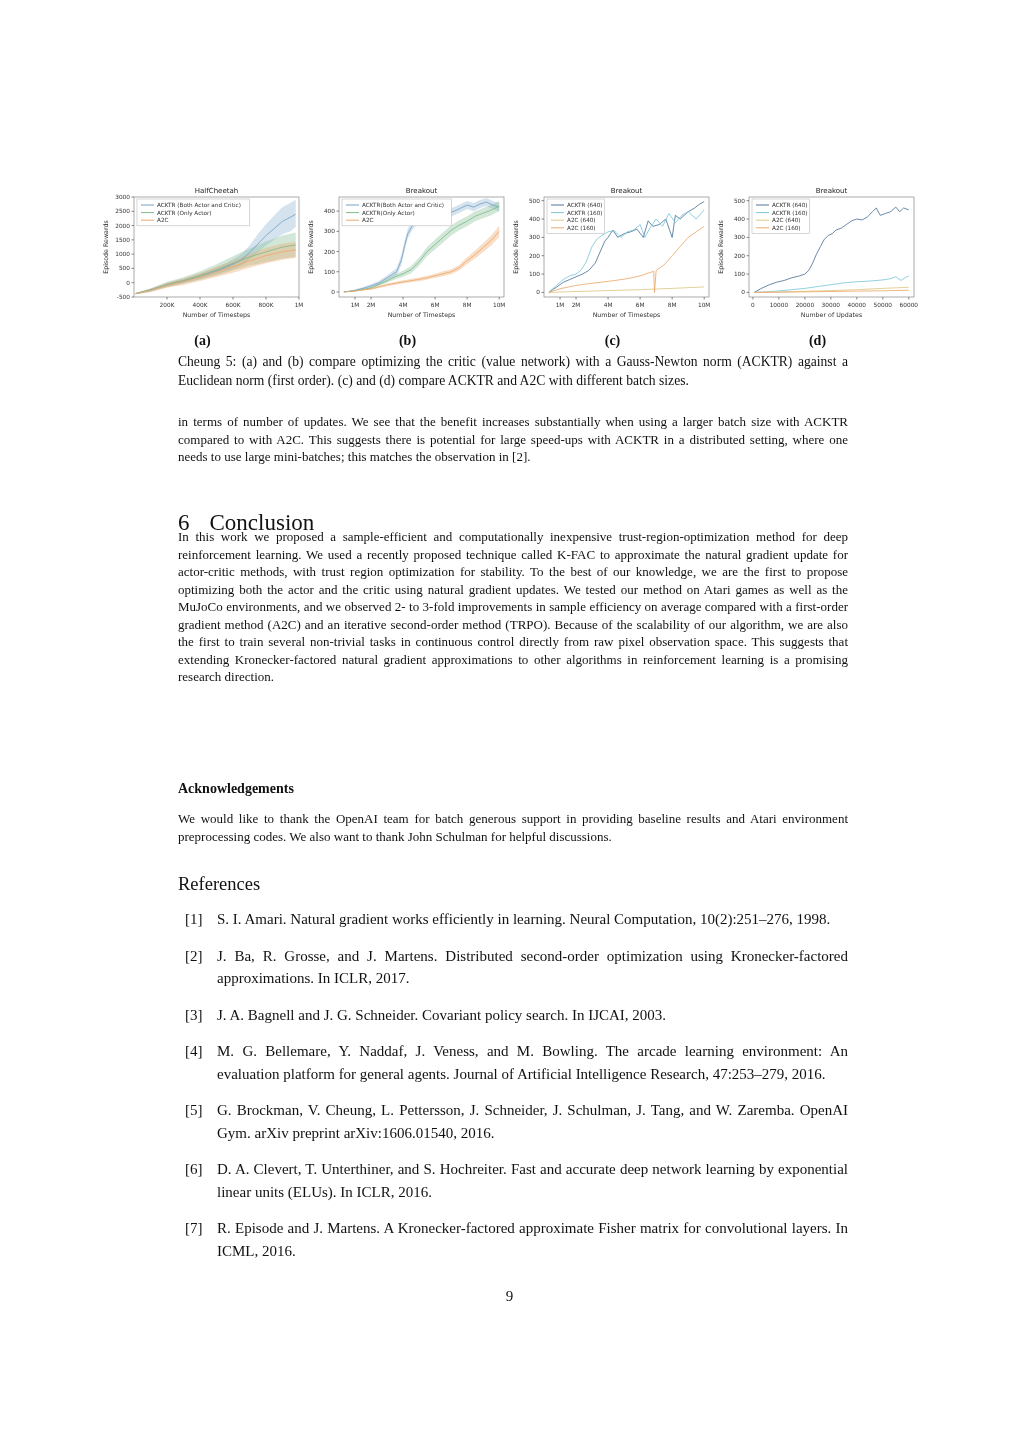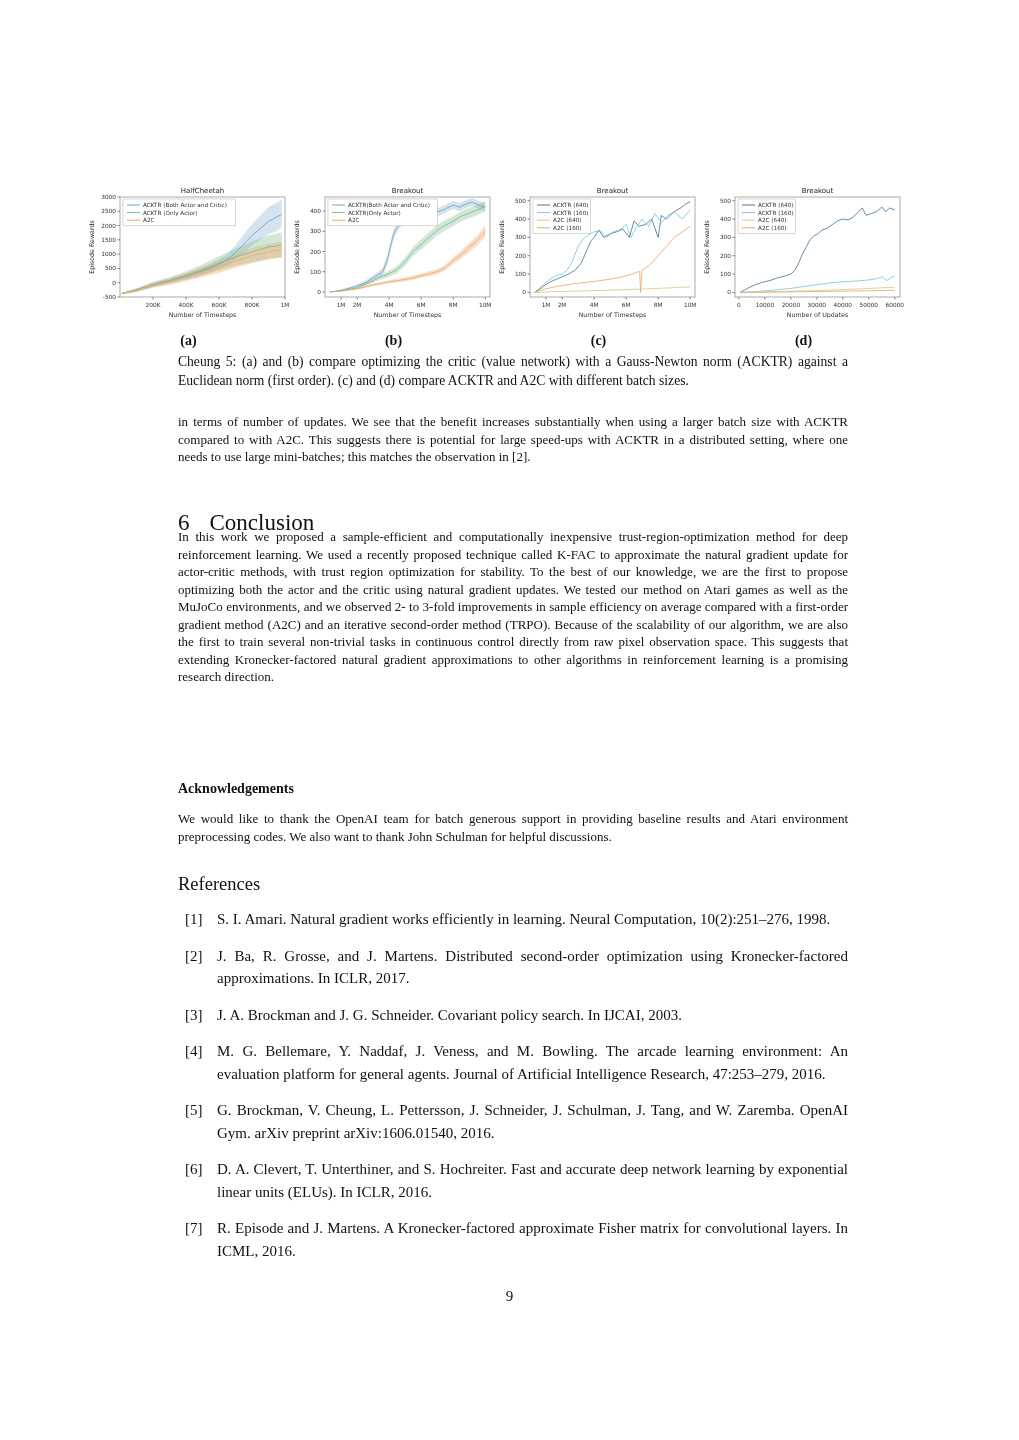--- a/index.html
+++ b/index.html
@@ -1,21 +1,21 @@
 <!DOCTYPE html>
 <html><head>
 <meta charset="utf-8">
 <style>
   * { margin:0; padding:0; box-sizing:border-box; }
   html,body { background:#ffffff; }
   .page {
     position:relative; width:1019px; height:1440px; background:#ffffff;
     font-family:"Liberation Serif", serif; color:#111;
   }
-  .figure-strip { position:absolute; left:86px; top:184px; width:820px; display:flex; }
+  .figure-strip { position:absolute; left:100px; top:184px; width:820px; display:flex; }
   .chart { width:205px; display:flex; flex-direction:column; align-items:center; }
   .chart svg { display:block; }
   .chart figcaption { font-family:"Liberation Serif", serif; font-size:14px; font-weight:bold; margin-top:2px; color:#111; }
   .caption { position:absolute; left:178px; top:352px; width:670px; font-size:13.6px; line-height:1.42; text-align:justify; }
   .para { text-align:justify; font-size:13px; line-height:1.35; }
   .para1 { position:absolute; left:178px; top:413px; width:670px; }
   .sec-heading { position:absolute; left:178px; top:510px; font-size:23px; font-weight:normal; }
   .sec-heading .num { margin-right:20px; }
   .conclusion { position:absolute; left:178px; top:528px; width:670px; }
   .ack-heading { position:absolute; left:178px; top:781px; font-size:14px; font-weight:bold; }
@@ -240,21 +240,21 @@
       <div class="ref-item">
         <span class="ref-num">[1]</span>
         <span class="ref-text"><span>S. I. Amari. Natural gradient works efficiently in learning. </span><span class="u">Neural Computation</span><span>, 10(2):251–276, 1998.</span></span>
       </div>
       <div class="ref-item">
         <span class="ref-num">[2]</span>
         <span class="ref-text"><span>J. Ba, R. Grosse, and J. Martens. Distributed second-order optimization using Kronecker-factored approximations. In </span><span class="u">ICLR</span><span>, 2017.</span></span>
       </div>
       <div class="ref-item">
         <span class="ref-num">[3]</span>
-        <span class="ref-text"><span>J. A. Brockman and J. G. Schneider. Covariant policy search. In </span><span class="u">IJCAI</span><span>, 2003.</span></span>
+        <span class="ref-text"><span>J. A. Bagnell and J. G. Schneider. Covariant policy search. In </span><span class="u">IJCAI</span><span>, 2003.</span></span>
       </div>
       <div class="ref-item">
         <span class="ref-num">[4]</span>
         <span class="ref-text"><span>M. G. Bellemare, Y. Naddaf, J. Veness, and M. Bowling. The arcade learning environment: An evaluation platform for general agents. </span><span class="u">Journal of Artificial Intelligence Research</span><span>, 47:253–279, 2016.</span></span>
       </div>
       <div class="ref-item">
         <span class="ref-num">[5]</span>
         <span class="ref-text"><span>G. Brockman, V. Cheung, L. Pettersson, J. Schneider, J. Schulman, J. Tang, and W. Zaremba. OpenAI Gym. </span><span class="u">arXiv preprint arXiv:1606.01540</span><span>, 2016.</span></span>
       </div>
       <div class="ref-item">

